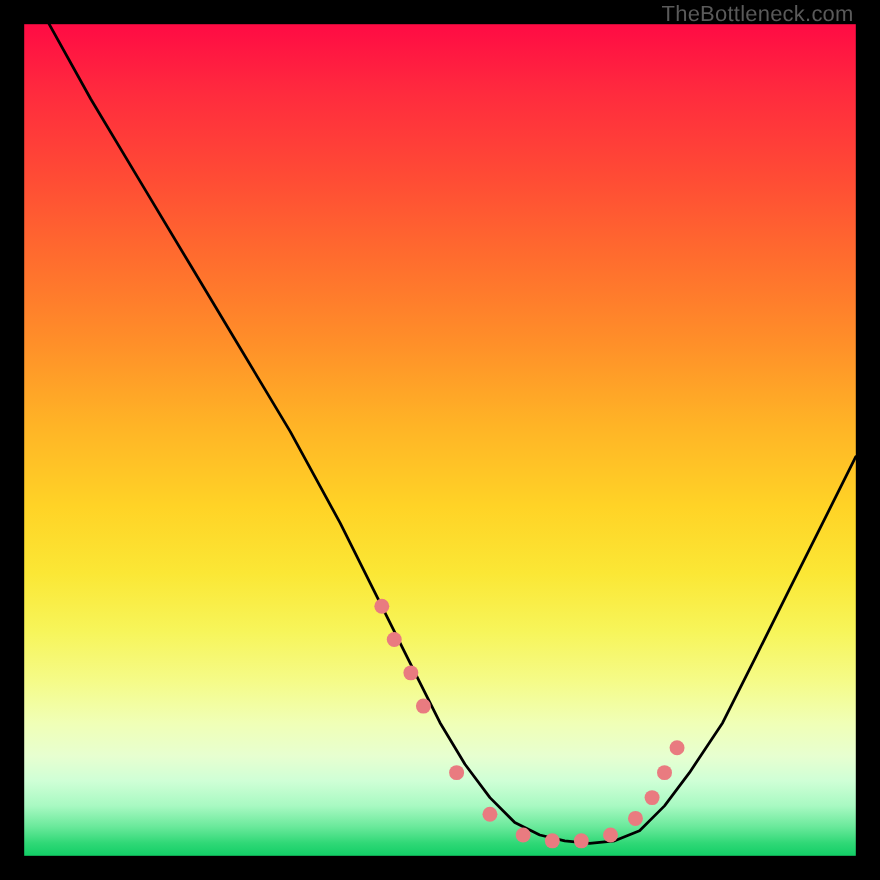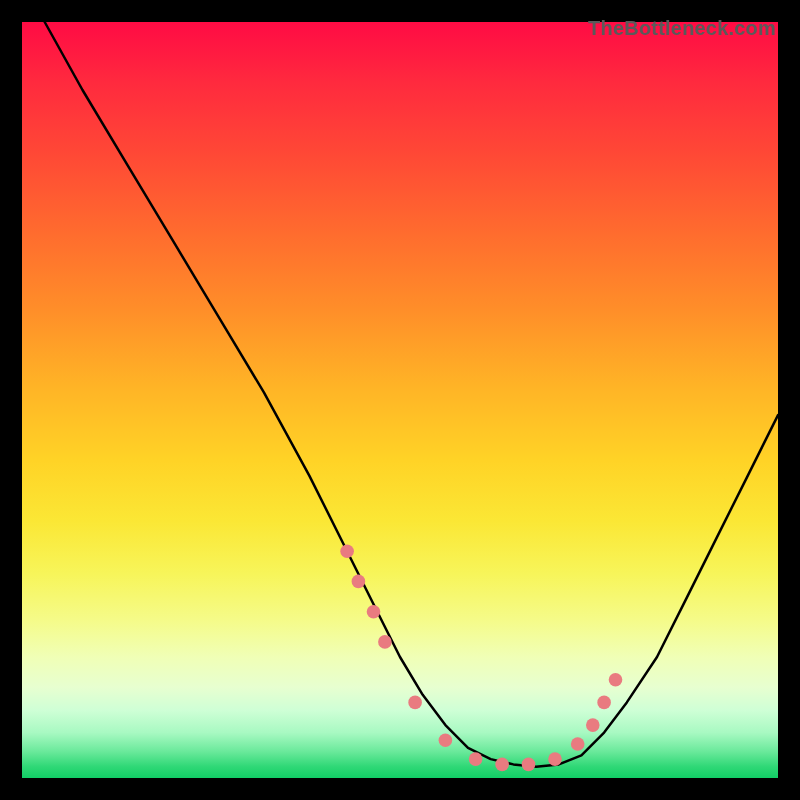--- a/index.html
+++ b/index.html
@@ -44,24 +44,23 @@
       #2fd876 98.5%,
       #12ce66 100%
     );
   }
   .watermark {
     position: absolute;
     top: 2px;
     right: 24px;
     font-family: Arial, Helvetica, sans-serif;
     font-size: 20px;
-    font-weight: 700;
+    font-weight: 400;
     color: #5a5a5a;
     letter-spacing: 0.2px;
-    margin-top: 15px;
   }
   svg.curve {
     position: absolute;
     left: 0;
     top: 0;
     width: 756px;
     height: 756px;
     overflow: visible;
   }
 </style>

